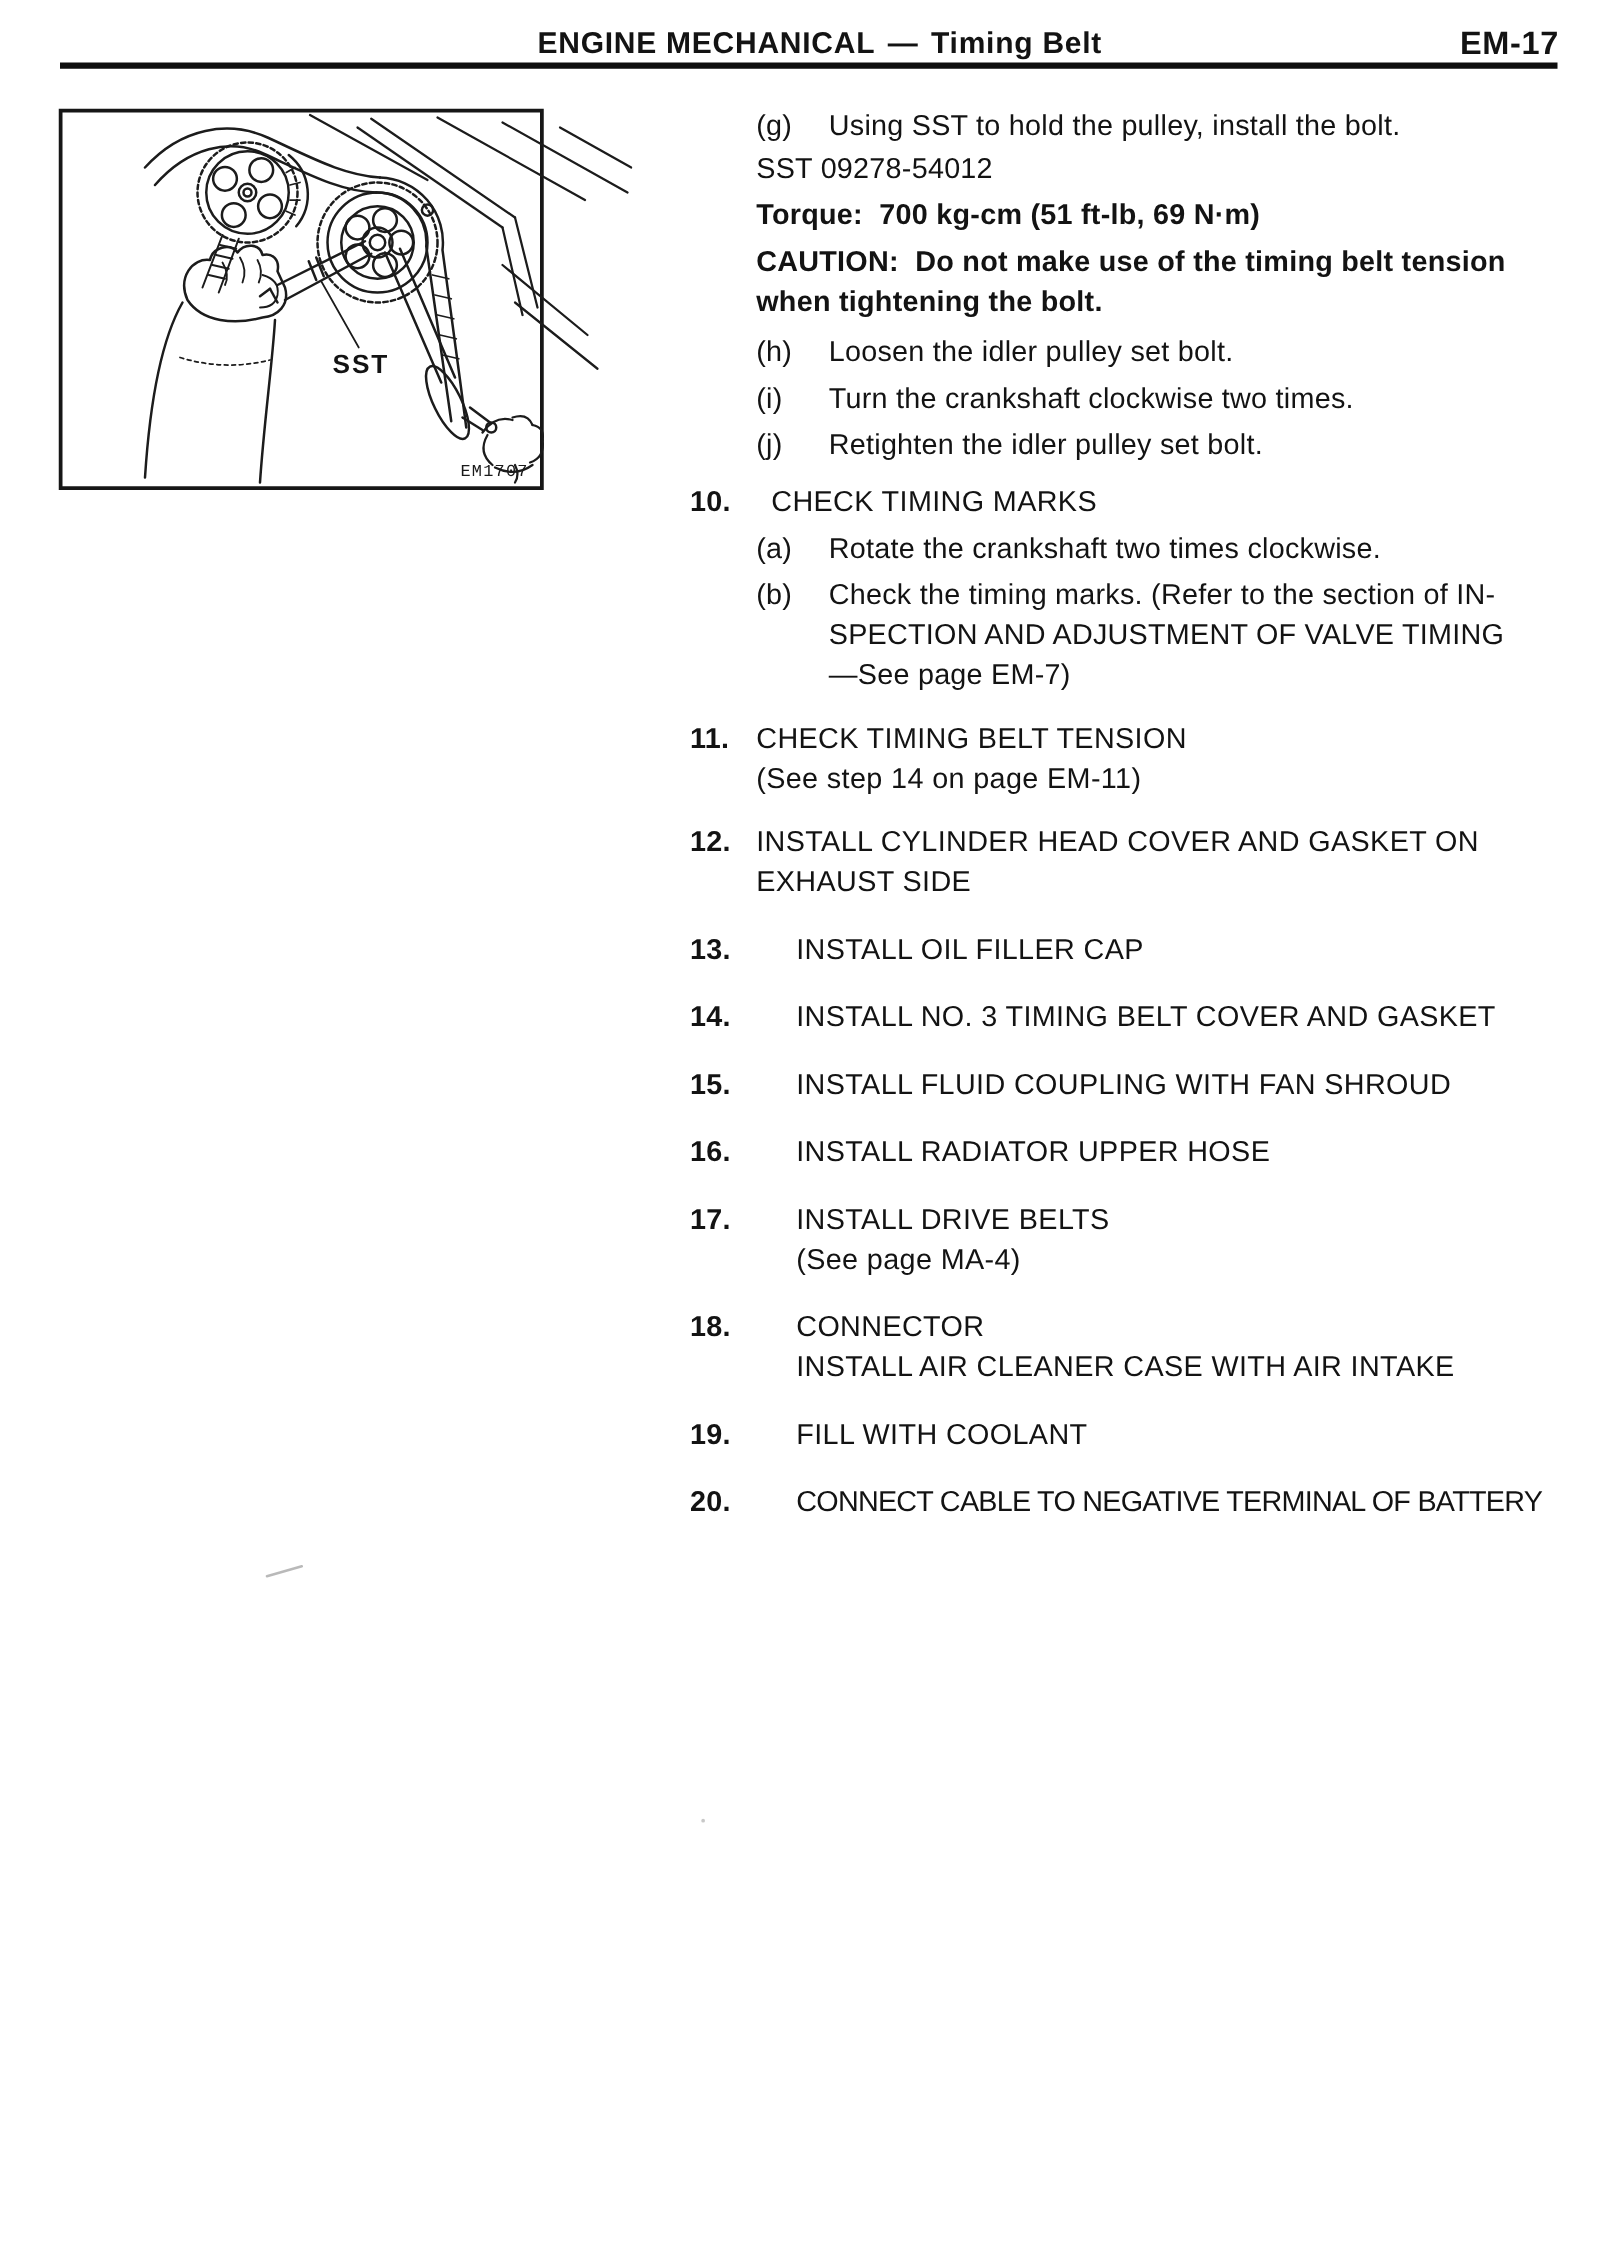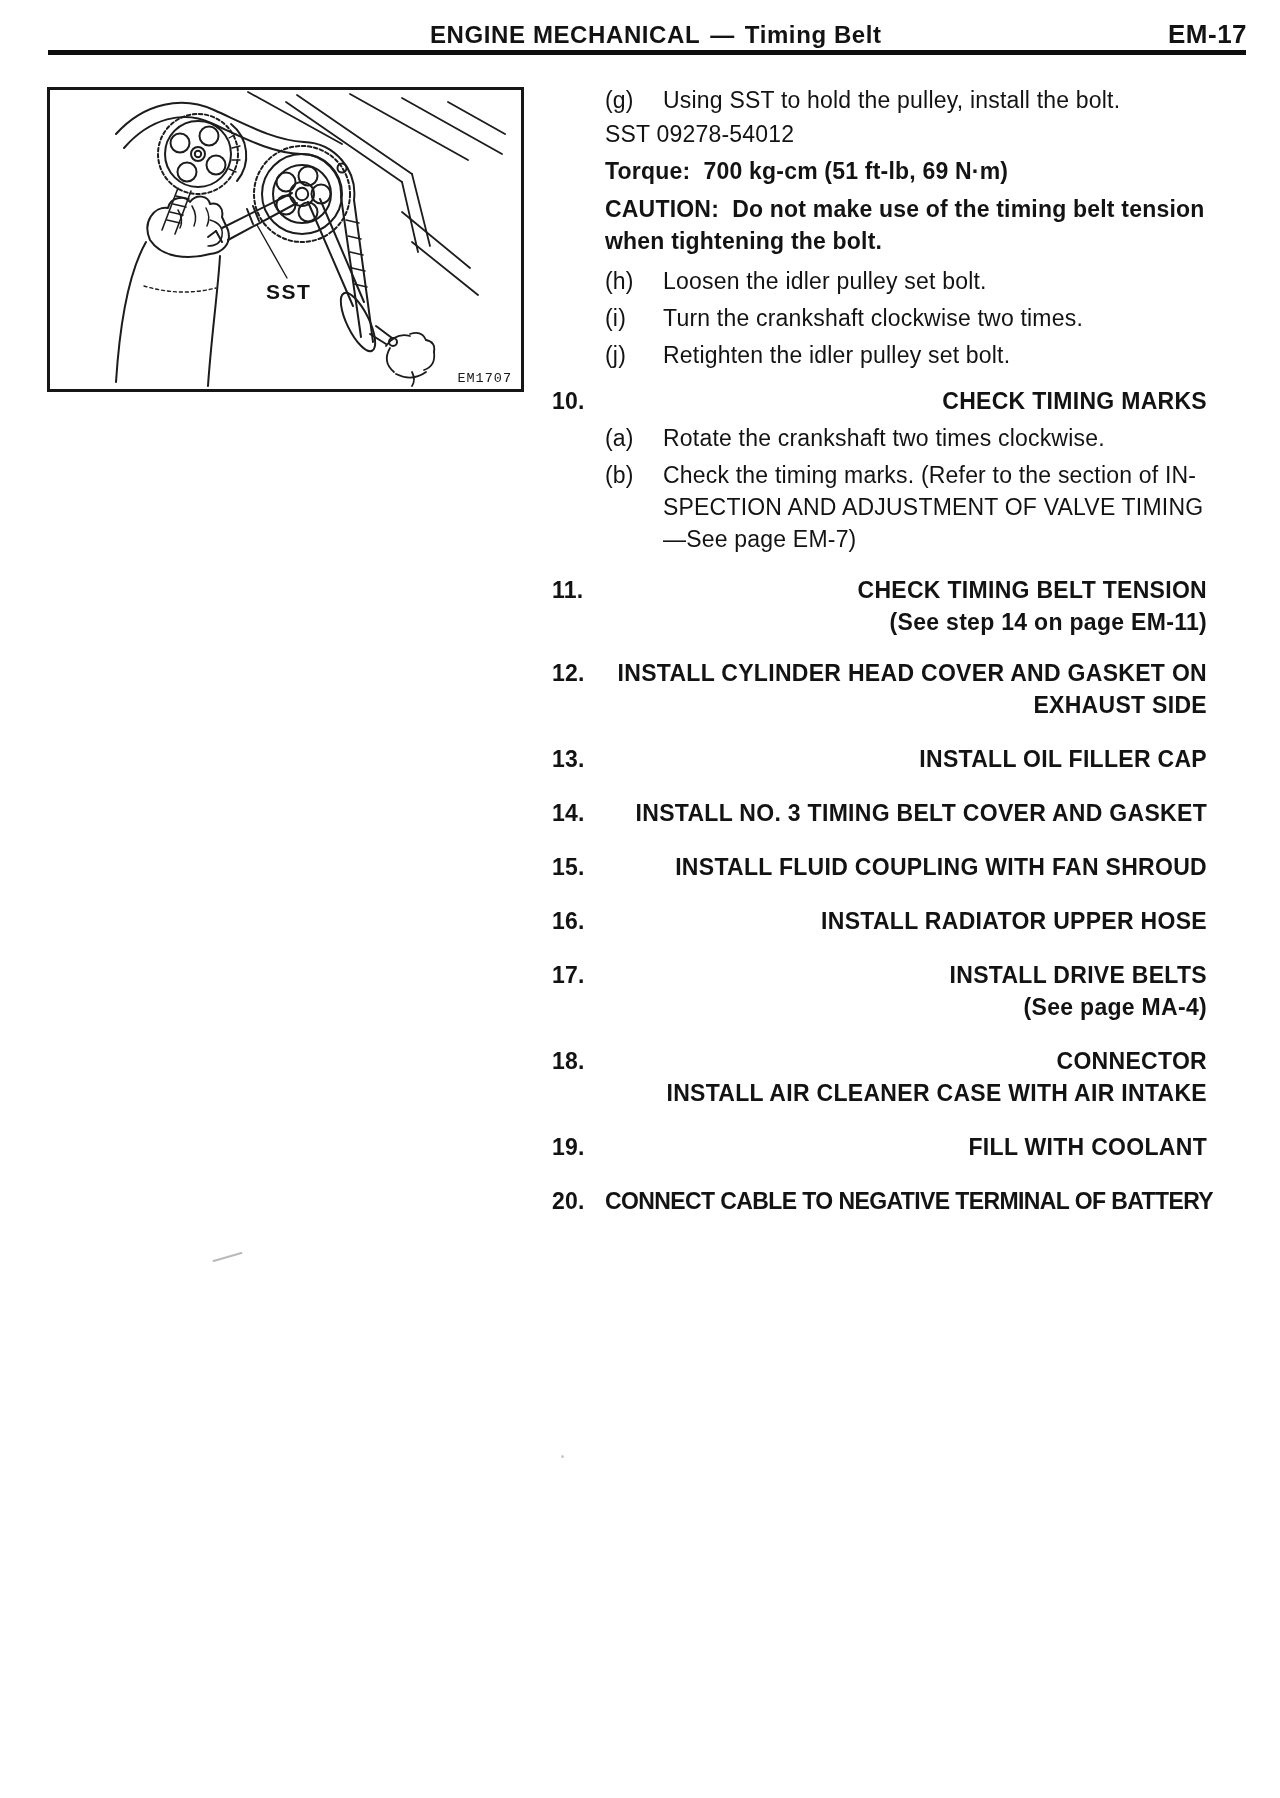--- a/index.html
+++ b/index.html
@@ -12,41 +12,41 @@
 
   
   .hdr-title{position:absolute;top:21px;left:430px;font-size:24px;font-weight:700;
     letter-spacing:.6px;white-space:nowrap;}
   .hdr-title .t-sep{margin:0 10px;font-weight:600;}
   .hdr-title .t-sub{font-weight:600;}
   .hdr-pagenum{position:absolute;top:19px;left:1168px;font-size:26px;font-weight:700;letter-spacing:.5px;}
   .hdr-rule{position:absolute;top:50px;left:48px;width:1198px;height:5px;background:#0e0e0e;}
 
   
-  .figbox{position:absolute;left:47px;top:87px;width:477px;height:305px;margin:0;
+  .figbox{position:absolute;left:47px;top:87px;width:388px;height:305px;margin:0;
     border:3px solid #161616;background:#fff;box-sizing:border-box;}
   .figbox svg{position:absolute;left:0;top:0;width:456px;height:299px;}
   .fig-sst{position:absolute;left:216px;top:190px;font-size:21px;font-weight:600;letter-spacing:1.5px;}
   .fig-code{position:absolute;right:9px;bottom:3px;font-size:13.5px;letter-spacing:1px;
     font-family:Liberation Mono, monospace;color:#1a1a1a;}
 
   
   .content{position:absolute;left:547px;top:84px;width:660px;font-size:23px;line-height:32px;
     letter-spacing:.2px;}
   .row{display:flex;}
   .sub{margin-left:58px;}
   .lbl{flex:none;width:58px;}
   .num{flex:none;width:58px;padding-left:5px;box-sizing:border-box;font-weight:700;}
   .txt{flex:1;}
   .nowrap{white-space:nowrap;}
   .bold{font-weight:700;}
-  .hd{font-weight:700;letter-spacing:.3px;text-align:right;}
+  .hd{font-weight:400;letter-spacing:.3px;}
   .tight{letter-spacing:-0.6px;}
   .m2{margin-top:2px;}  .m5{margin-top:5px;}  .m6{margin-top:6px;}
-  .m8{margin-top:8px;}  .m14{margin-top:14px;gap:12px;} .m19{margin-top:19px;} .m22{margin-top:22px;}
+  .m8{margin-top:8px;}  .m14{margin-top:14px;gap:12px;} .m19{margin-top:19px;} .m22{margin-top:22px;gap:32px;}
 
   
   .pen-slash{position:absolute;left:212px;top:1256px;width:31px;height:2px;background:#adadad;
     transform:rotate(-16deg);border-radius:2px;opacity:.85;}
   .speck{position:absolute;left:561px;top:1455px;width:3px;height:3px;background:#c8c8c8;border-radius:50%;}
 </style>
 </head>
 <body>
 
 <div class="page">

